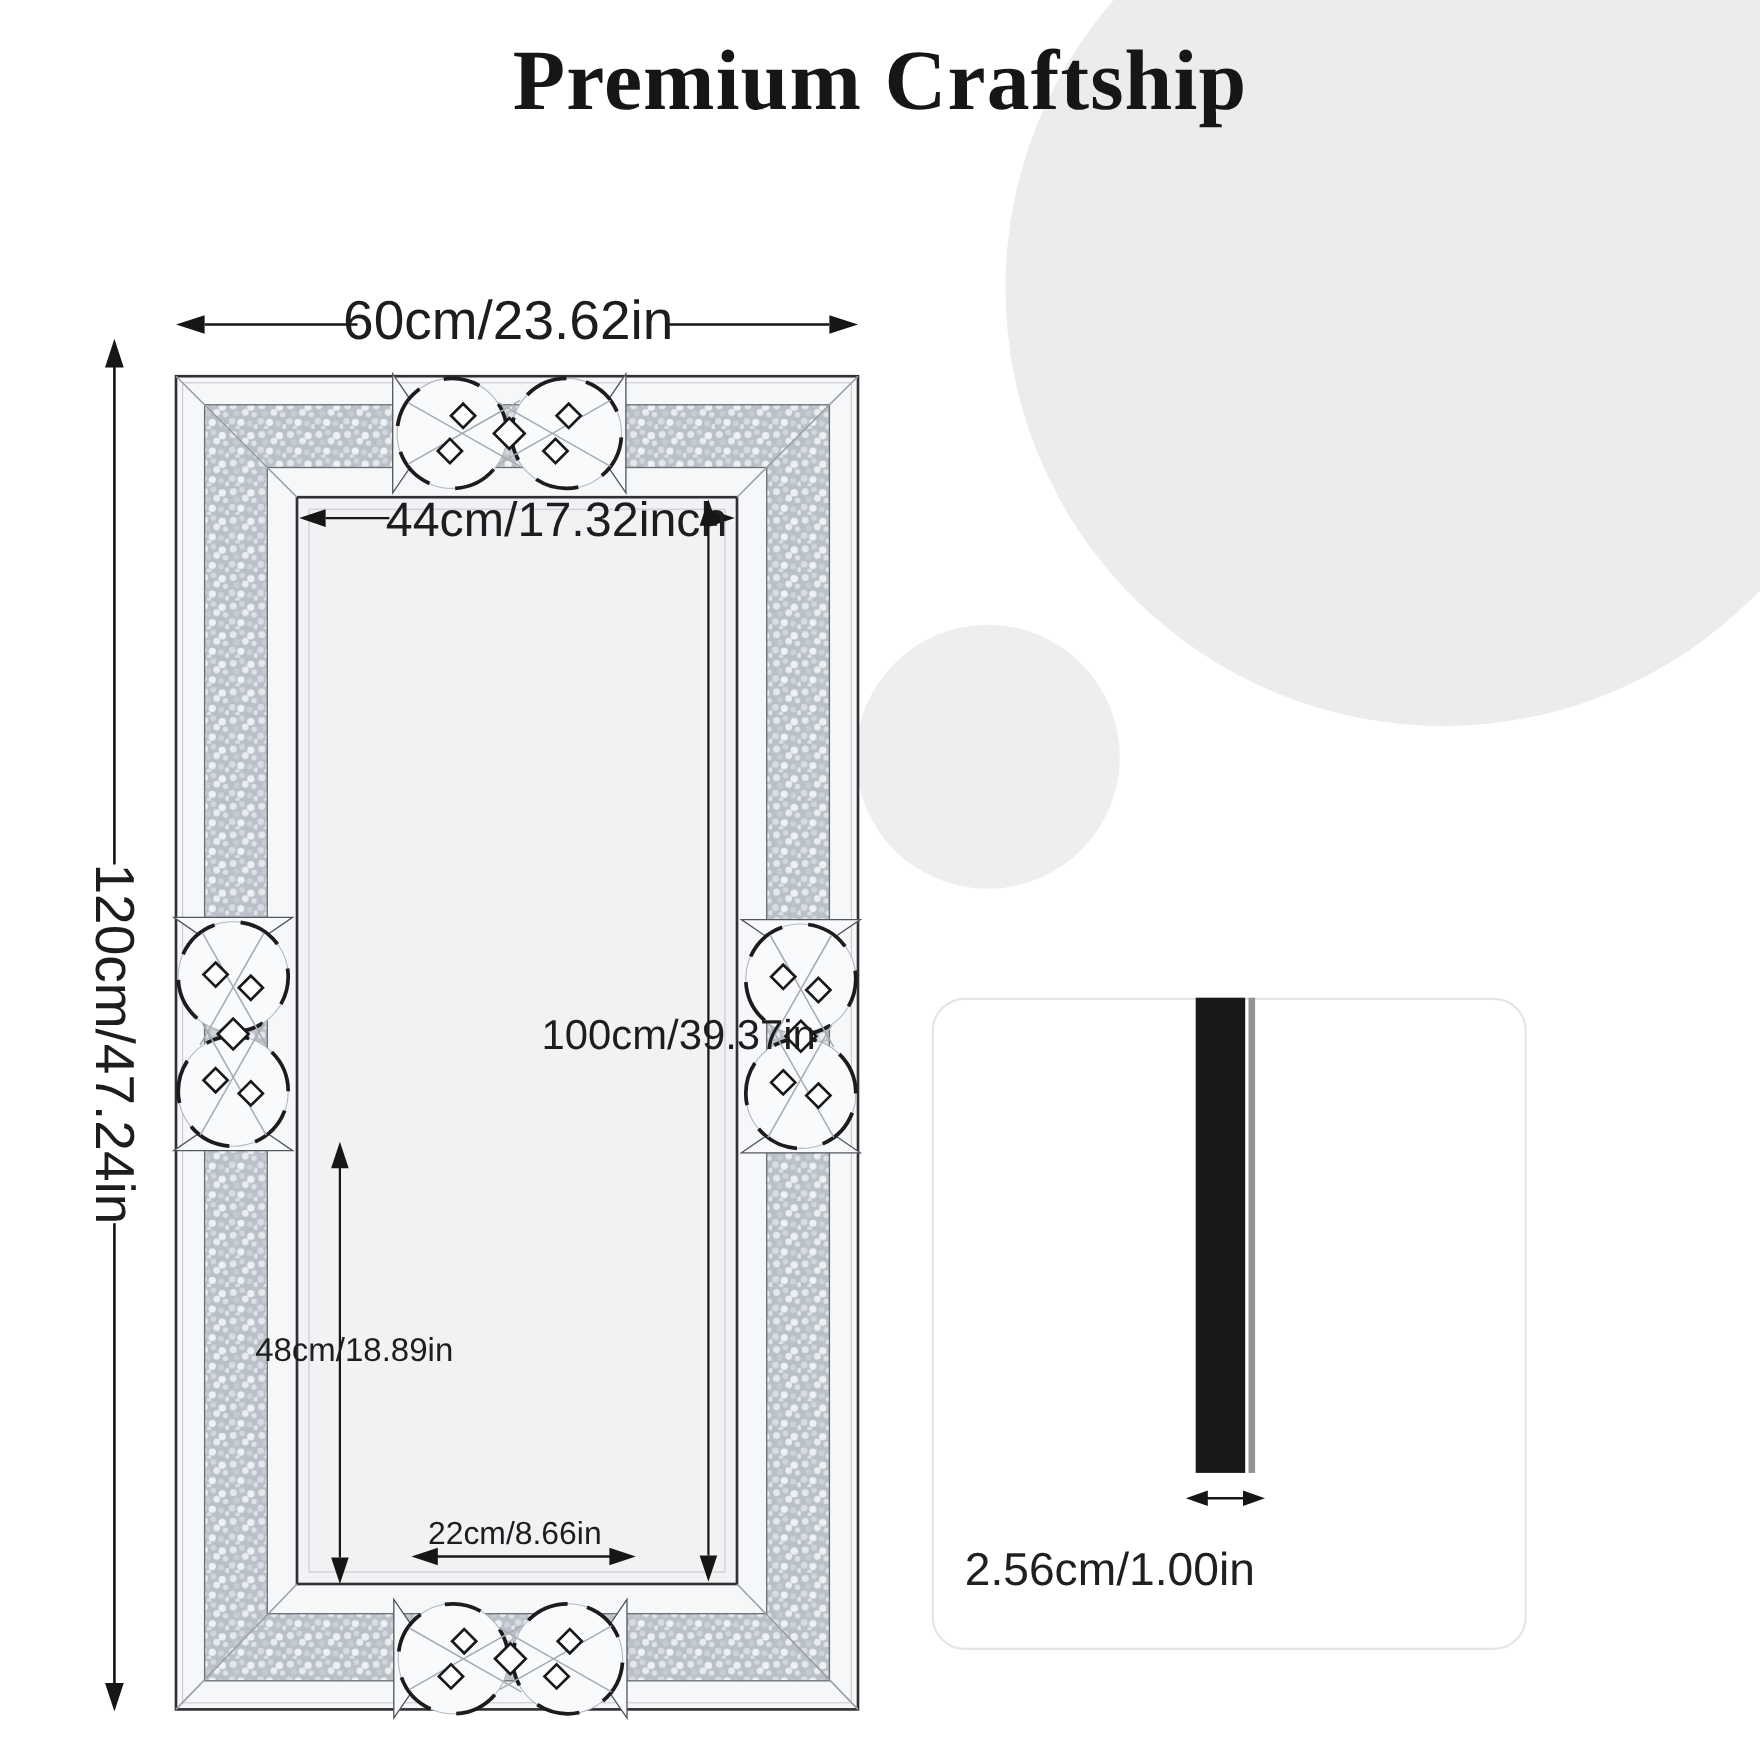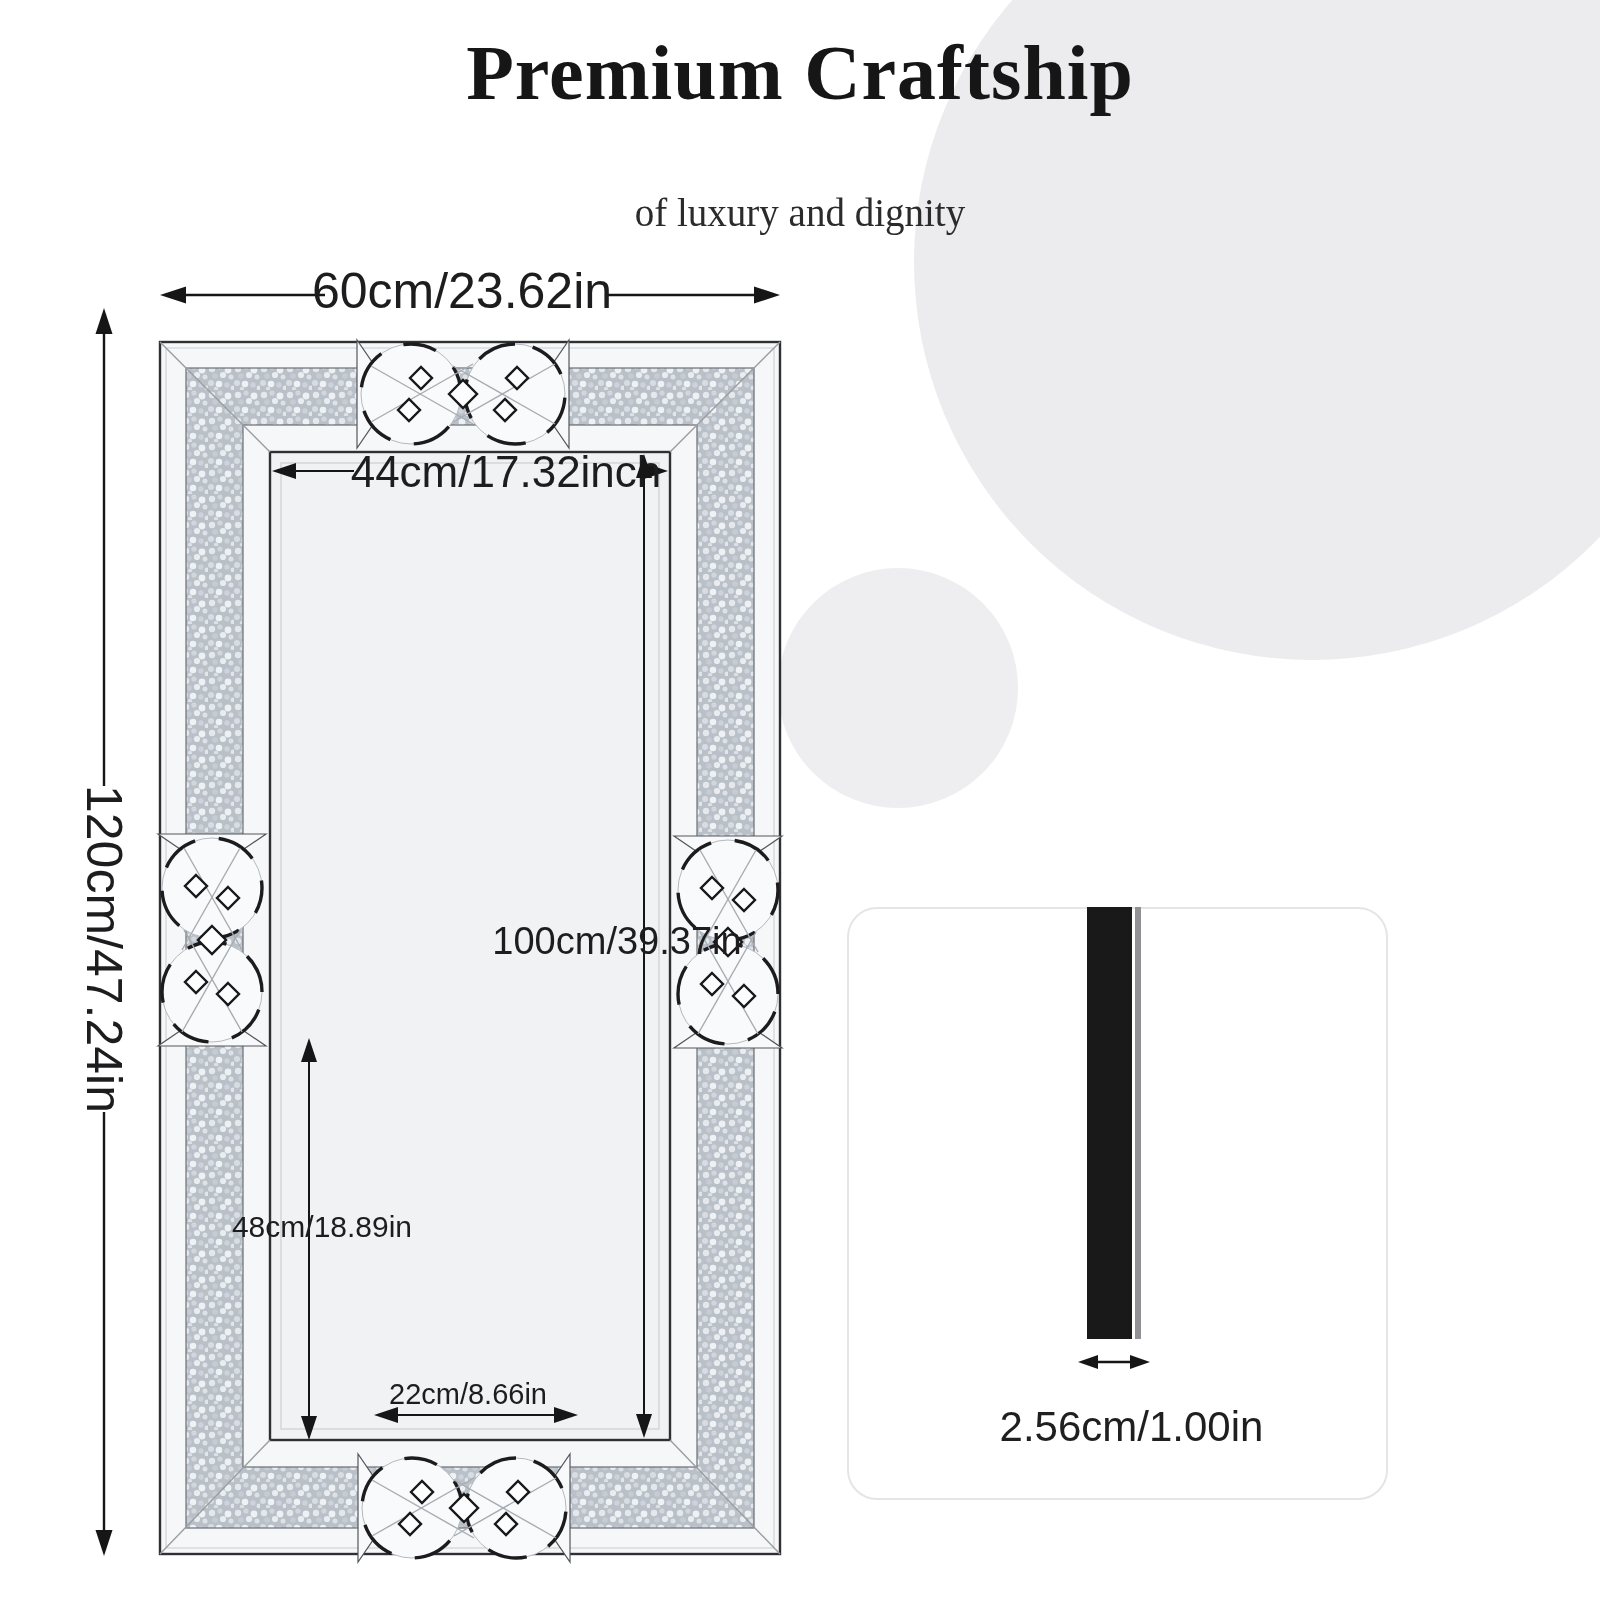--- a/index.html
+++ b/index.html
@@ -21,32 +21,31 @@
   .dim-md{font-size:44px;}
   .dim-sm{font-size:38px;}
   .dim-xs{font-size:30px;}
   .dim-xxs{font-size:29px;}
   .card{position:absolute;left:847px;top:907px;width:537px;height:589px;background:#ffffff;
         border:2px solid #e5e5e7;border-radius:30px;}
   .side-bar{position:absolute;left:238px;top:-2px;width:45px;height:432px;background:#191919;}
   .side-strip{position:absolute;left:286px;top:-2px;width:6px;height:432px;background:#929296;}
   .thick-arrow{position:absolute;left:227px;top:442px;width:76px;height:22px;}
   .thick-label{position:absolute;top:494px;left:0;width:100%;padding-left:28px;box-sizing:border-box;
-               text-align:center;font-size:42px;color:#1f1f1f;}
+               font-size:42px;color:#1f1f1f;}
 </style>
 </head>
 <body>
 
 <div class="canvas">
 
   <div class="bg-circle big"></div>
   <div class="bg-circle med"></div>
 
   <div class="hdr-title">Premium Craftship</div>
-  <div class="hdr-sub line2">of luxury and dignity</div>
 
   <svg class="diagram" viewBox="0 0 1600 1600">
     <defs>
       <pattern id="sparkle" width="26" height="26" patternUnits="userSpaceOnUse">
         <rect width="26" height="26" fill="#b9c0c7"></rect>
         <circle cx="4" cy="5" r="3.2" fill="#e4e8ec"></circle>
         <circle cx="12" cy="3" r="2.6" fill="#d2d7dd"></circle>
         <circle cx="20" cy="6" r="3.4" fill="#eef1f4"></circle>
         <circle cx="7" cy="12" r="2.8" fill="#c6ccd3"></circle>
         <circle cx="15" cy="11" r="3.1" fill="#e9edf0"></circle>

